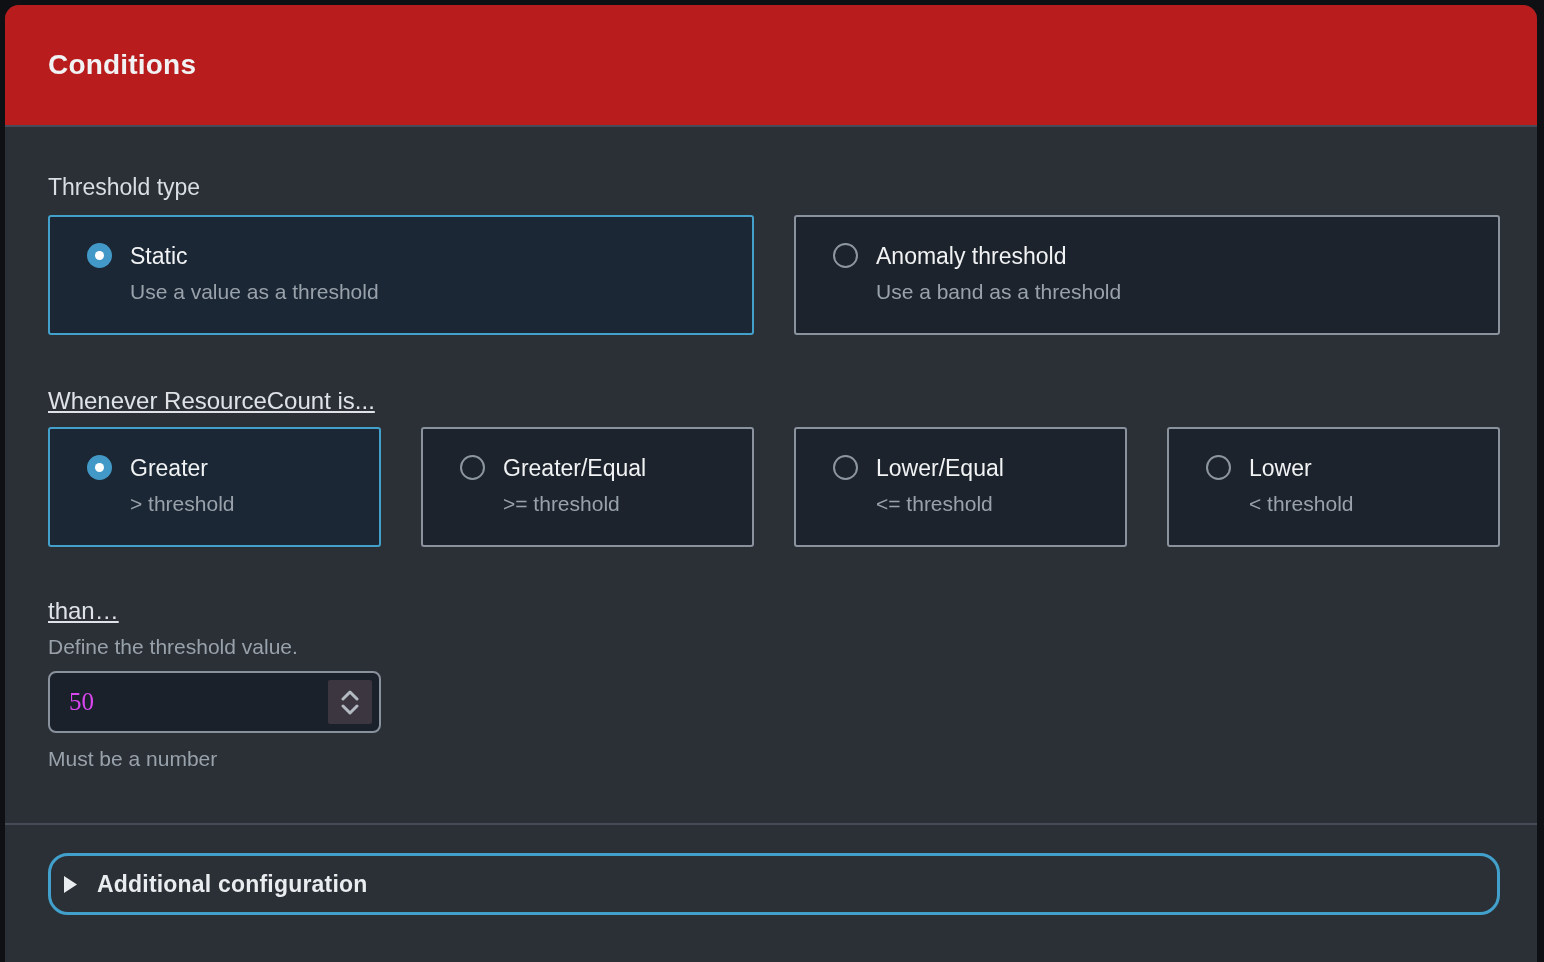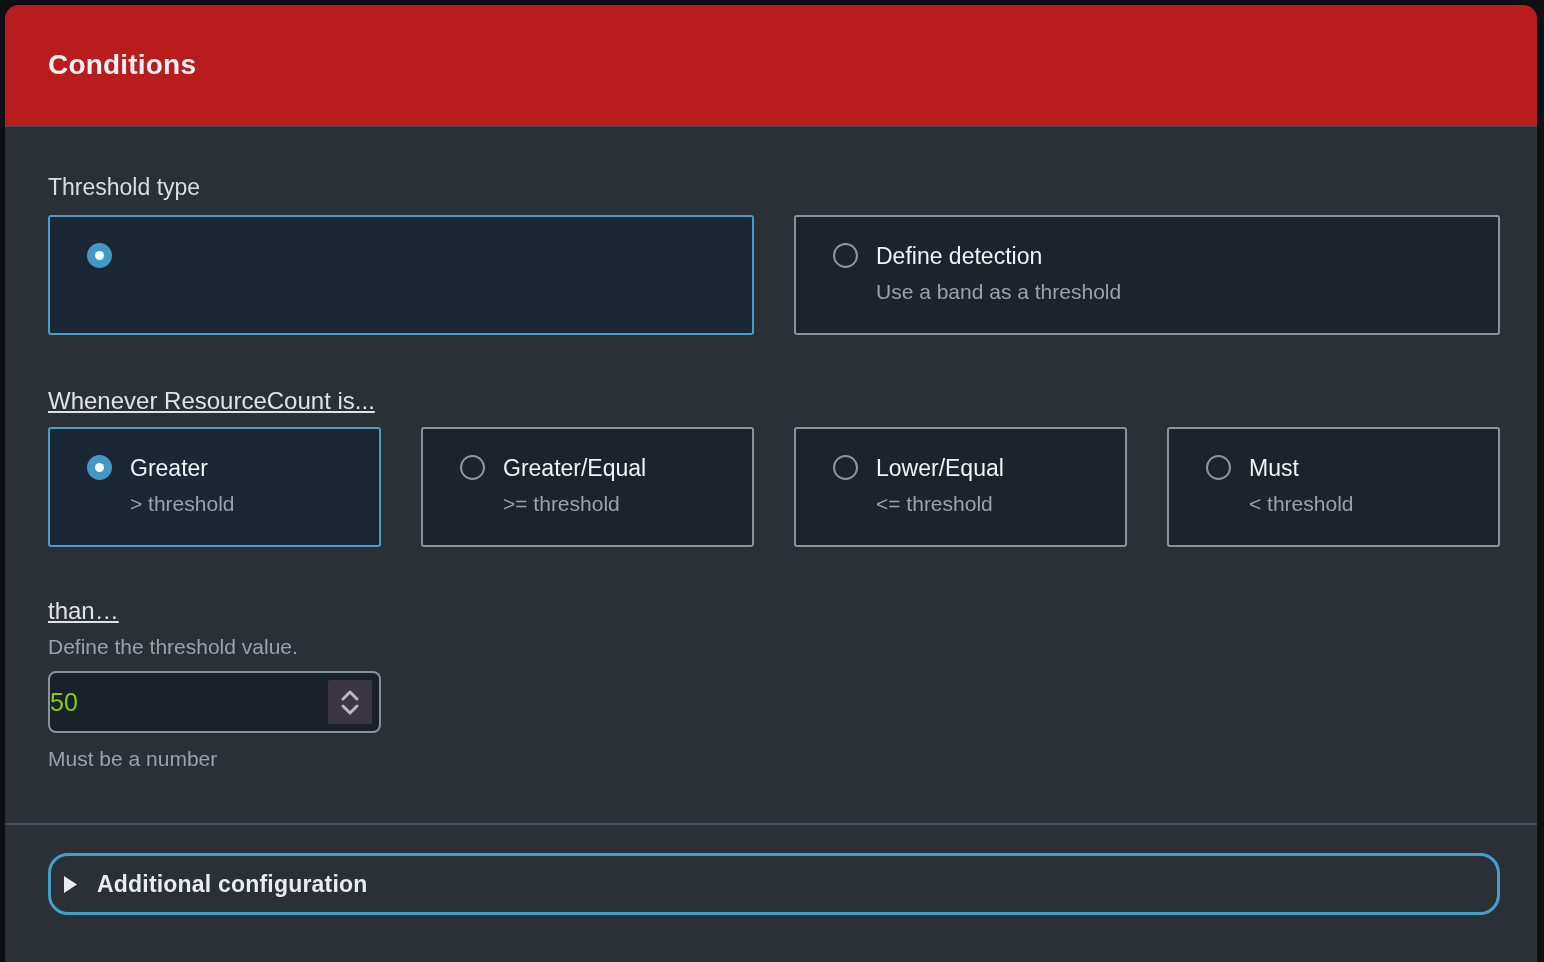--- a/index.html
+++ b/index.html
@@ -105,23 +105,24 @@
     position: relative;
     width: 333px;
     height: 62px;
     margin-top: 12px;
   }
   .number-input {
     width: 100%; height: 100%;
     background: #1b212b;
     border: 2px solid #89919c;
     border-radius: 8px;
-    color: #84cc16;
+    color: #d946ef;
     font-size: 25px;
-    font-family: Liberation Sans, sans-serif;
+    padding-left: 19px;
+    font-family: Liberation Serif, serif;
     outline: none;
   }
   .spinner {
     position: absolute;
     right: 9px; top: 9px;
     width: 44px; height: 44px;
     background: #3b3640;
     border-radius: 2px;
     display: flex;
     flex-direction: column;
@@ -171,25 +172,29 @@
     <div class="panel-title">Conditions</div>
   </div>
 
   <div class="panel-body">
 
     <div class="field-label">Threshold type</div>
 
     <div class="tile-row">
       <div class="tile selected">
         <span class="radio checked"></span>
-      </div>
-      <div class="tile">
-        <span class="radio"></span>
-        <span class="tile-text">
-          <div class="tile-label">Define detection</div>
+        <span class="tile-text">
+          <div class="tile-label">Static</div>
+          <div class="tile-desc">Use a value as a threshold</div>
+        </span>
+      </div>
+      <div class="tile">
+        <span class="radio"></span>
+        <span class="tile-text">
+          <div class="tile-label">Anomaly threshold</div>
           <div class="tile-desc">Use a band as a threshold</div>
         </span>
       </div>
     </div>
 
     <div class="section-heading">
       <div class="field-label">Whenever ResourceCount is...</div>
     </div>
 
     <div class="tile-row operators">
@@ -210,21 +215,21 @@
       <div class="tile">
         <span class="radio"></span>
         <span class="tile-text">
           <div class="tile-label">Lower/Equal</div>
           <div class="tile-desc">&lt;= threshold</div>
         </span>
       </div>
       <div class="tile">
         <span class="radio"></span>
         <span class="tile-text">
-          <div class="tile-label">Must</div>
+          <div class="tile-label">Lower</div>
           <div class="tile-desc">&lt; threshold</div>
         </span>
       </div>
     </div>
 
     <div class="section-heading than-heading">
       <div class="field-label">than…</div>
       <div class="field-desc">Define the threshold value.</div>
     </div>
 

